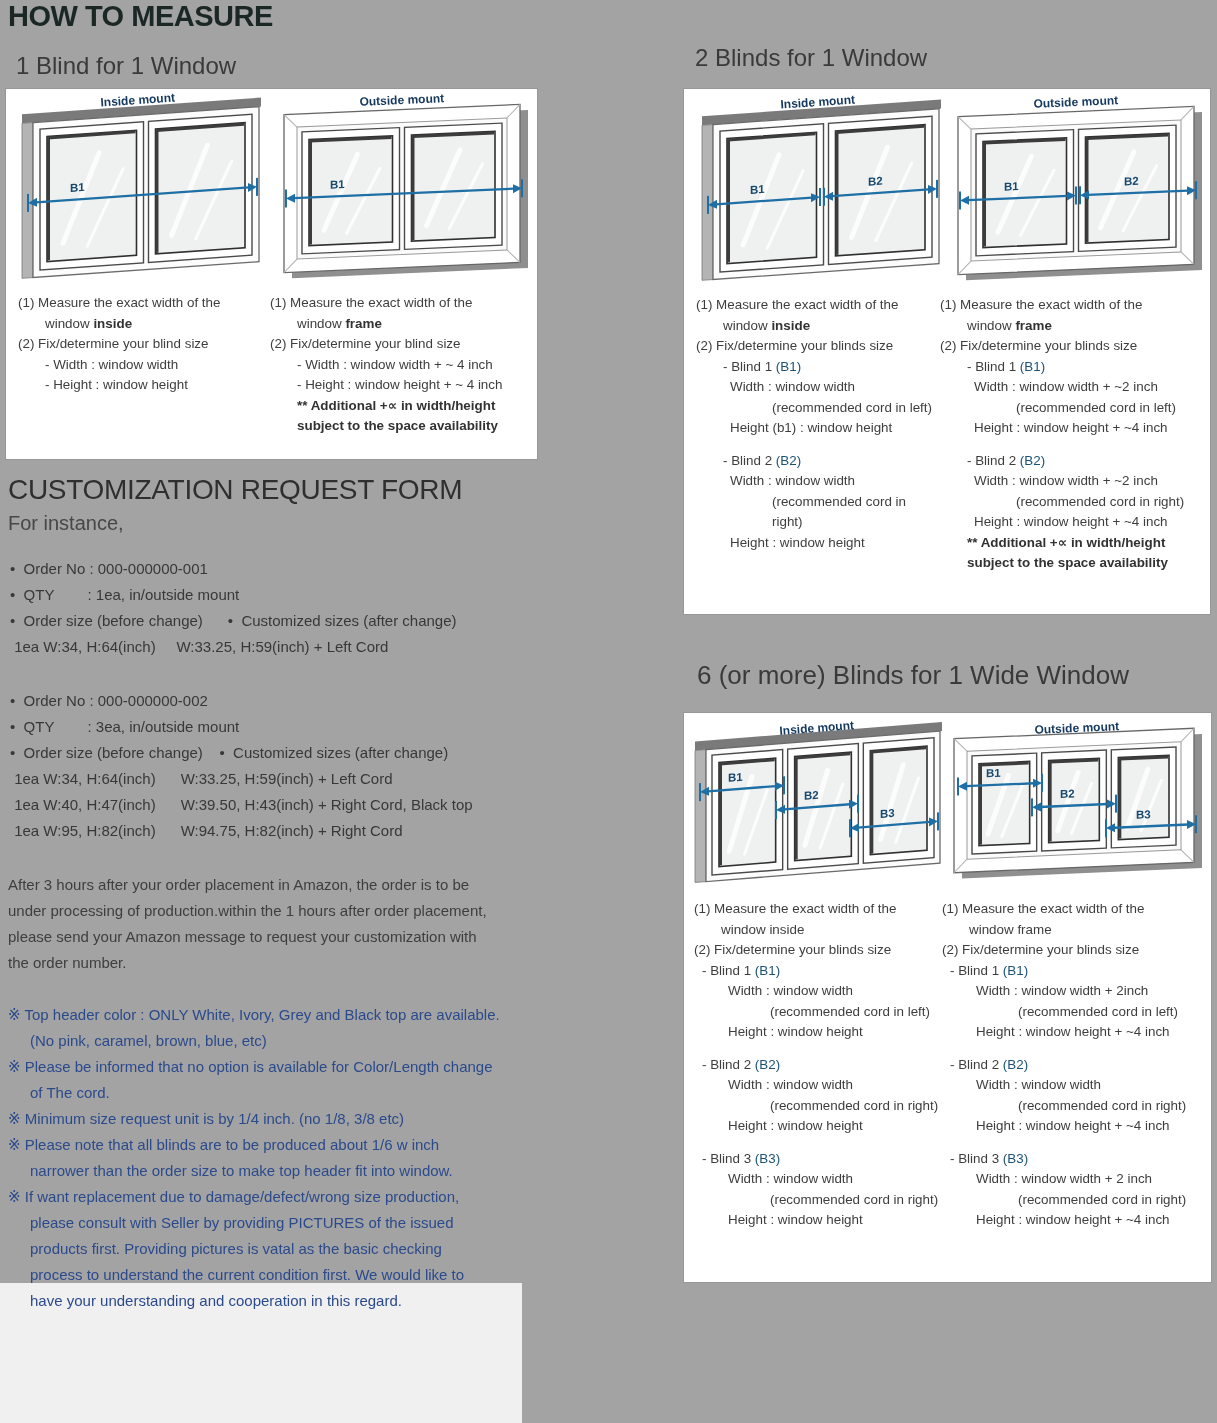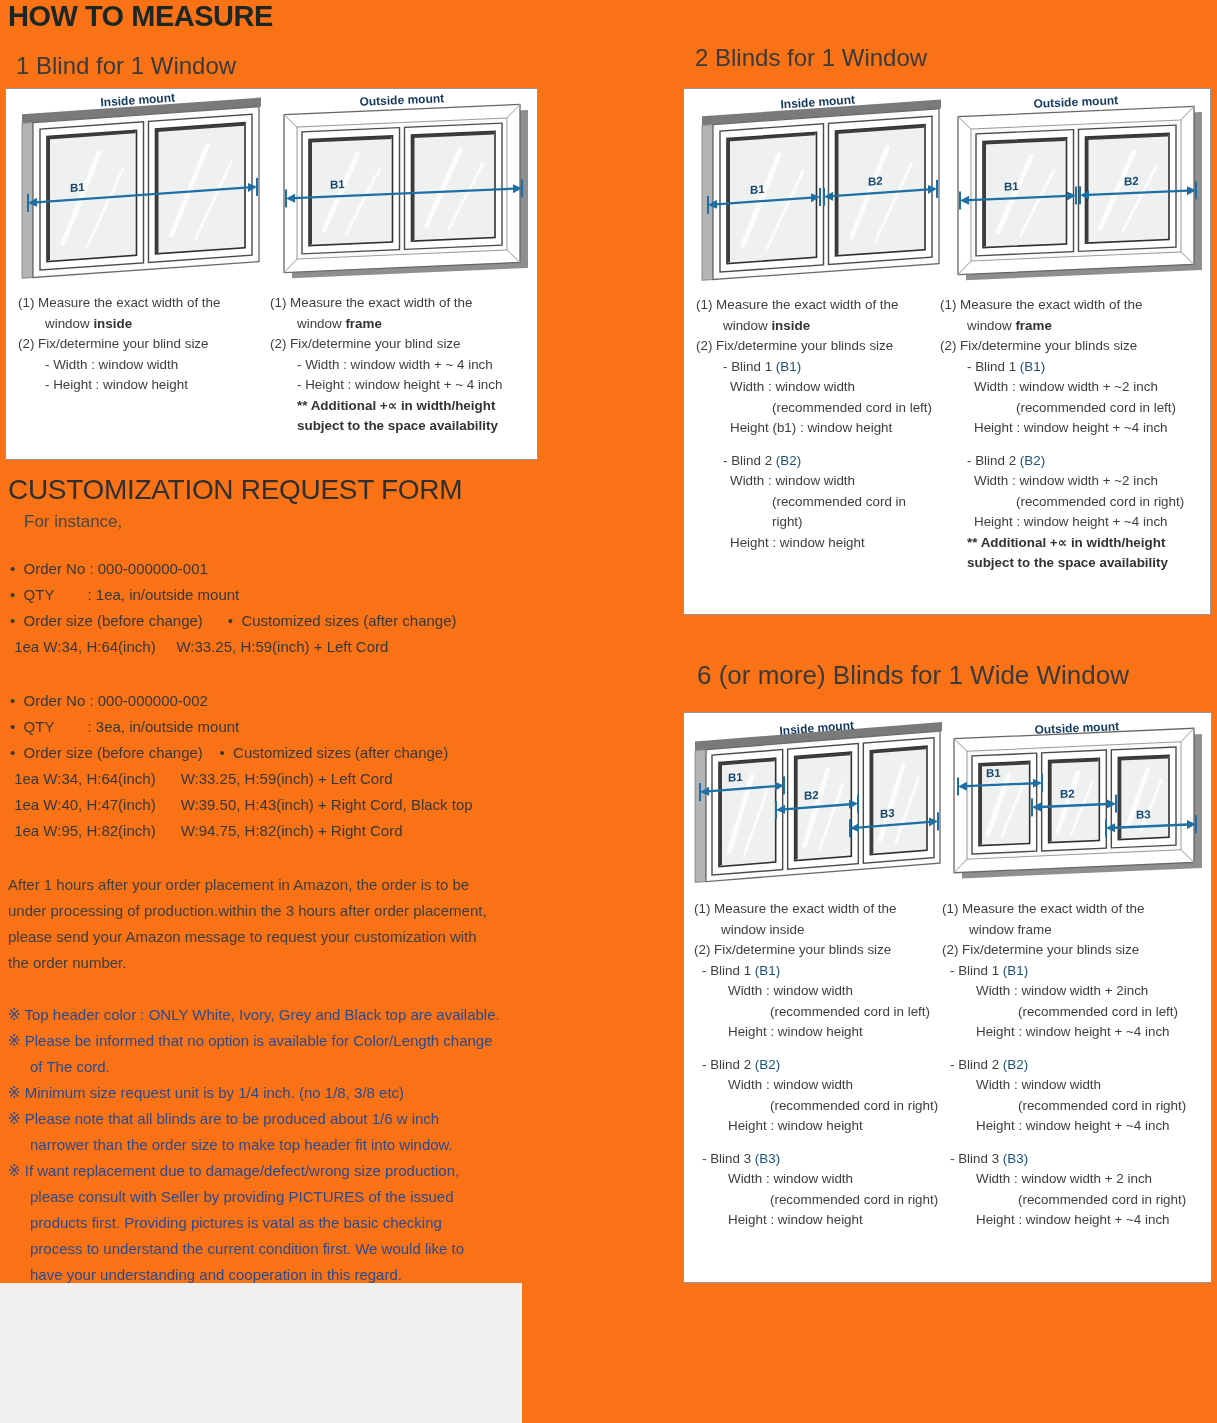--- a/index.html
+++ b/index.html
@@ -1,17 +1,17 @@
 <!DOCTYPE html>
 <html><head>
 <meta charset="utf-8">
 <style>
   *{margin:0;padding:0;box-sizing:border-box}
   body{background:#ffffff}
-  #page{position:relative;width:1217px;height:1423px;background:#f97316;
+  #page{position:relative;width:1217px;height:1423px;background:#a3a3a3;
         font-family:"Liberation Sans","DejaVu Sans",sans-serif;color:#3e3e3e;overflow:hidden}
   .h1{position:absolute;left:8px;top:0;font-size:29px;font-weight:700;color:#1b2724;letter-spacing:-0.5px}
   .sec-h{position:absolute;font-size:24px;font-weight:400;color:#3a3a3a}
   #s1h{left:16px;top:52px}
   #s2h{left:695px;top:44px}
   #s3h{left:697px;top:660px;font-size:26px}
   .panel{position:absolute;border:1.5px solid #979797;background:#fff}
   #box1{left:5px;top:88px;width:533px;height:372px}
   #box2{left:683px;top:88px;width:528px;height:527px}
   #box3{left:683px;top:712px;width:529px;height:571px}
@@ -19,21 +19,21 @@
   .instr{position:absolute;font-size:13.4px;line-height:20.5px;color:#3e3e3e}
   .instr .blank{height:12px}
   .ind0{padding-left:0}
   .ind1{padding-left:27px}
   .ind2{padding-left:34px}
   .ind3{padding-left:76px}
   .ind4{padding-left:8px}
   .b{font-weight:700;color:#323232}
   .nb{font-weight:400;color:#1b5276}
   #formh{position:absolute;left:8px;top:474px;font-size:28px;font-weight:400;color:#2f2f2f;letter-spacing:-0.3px}
-  #forinst{position:absolute;left:24px;top:512px;font-size:17px;color:#474747}
+  #forinst{position:absolute;left:8px;top:512px;font-size:20px;color:#474747}
   .orders{position:absolute;font-size:15px;line-height:26px;white-space:pre;color:#383838}
   #order1{left:10px;top:556px}
   #order2{left:10px;top:688px}
   #para{position:absolute;left:8px;top:872px;font-size:15px;line-height:26px;color:#3e3e3e;width:548px}
   #grayblock{position:absolute;left:0;top:1283px;width:522px;height:140px;background:#f0f0f0}
   #notes{position:absolute;left:8px;top:1002px;font-size:15px;line-height:26px;color:#2b4a8c;width:560px}
   #notes .cont{padding-left:22px}
 </style>
 </head>
 <body>
@@ -354,30 +354,31 @@
       </div>
   </div>
 
   <div id="formh">CUSTOMIZATION REQUEST FORM</div>
   <div id="forinst">For instance,</div>
 
   <div class="orders" id="order1"><div>•  Order No : 000-000000-001</div><div>•  QTY        : 1ea, in/outside mount</div><div>•  Order size (before change)      •  Customized sizes (after change)</div><div> 1ea W:34, H:64(inch)     W:33.25, H:59(inch) + Left Cord</div></div>
   <div class="orders" id="order2"><div>•  Order No : 000-000000-002</div><div>•  QTY        : 3ea, in/outside mount</div><div>•  Order size (before change)    •  Customized sizes (after change)</div><div> 1ea W:34, H:64(inch)      W:33.25, H:59(inch) + Left Cord</div><div> 1ea W:40, H:47(inch)      W:39.50, H:43(inch) + Right Cord, Black top</div><div> 1ea W:95, H:82(inch)      W:94.75, H:82(inch) + Right Cord</div></div>
 
   <div id="para">
-      <div>After 1 hours after your order placement in Amazon, the order is to be</div>
-      <div>under processing of production.within the 3 hours after order placement,</div>
+      <div>After 3 hours after your order placement in Amazon, the order is to be</div>
+      <div>under processing of production.within the 1 hours after order placement,</div>
       <div>please send your Amazon message to request your customization with</div>
       <div>the order number.</div>
     </div>
 
   <div id="grayblock"></div>
   <div id="notes">
       <div class="note">
         <div>※  Top header color : ONLY White, Ivory, Grey and Black top are available.</div>
+        <div class="cont">(No pink, caramel, brown, blue, etc)</div>
       </div>
       <div class="note">
         <div>※  Please be informed that no option is available for Color/Length change</div>
         <div class="cont">of The cord.</div>
       </div>
       <div class="note">
         <div>※  Minimum size request unit is by 1/4 inch. (no 1/8, 3/8 etc)</div>
       </div>
       <div class="note">
         <div>※  Please note that all blinds are to be produced about 1/6 w inch</div>

